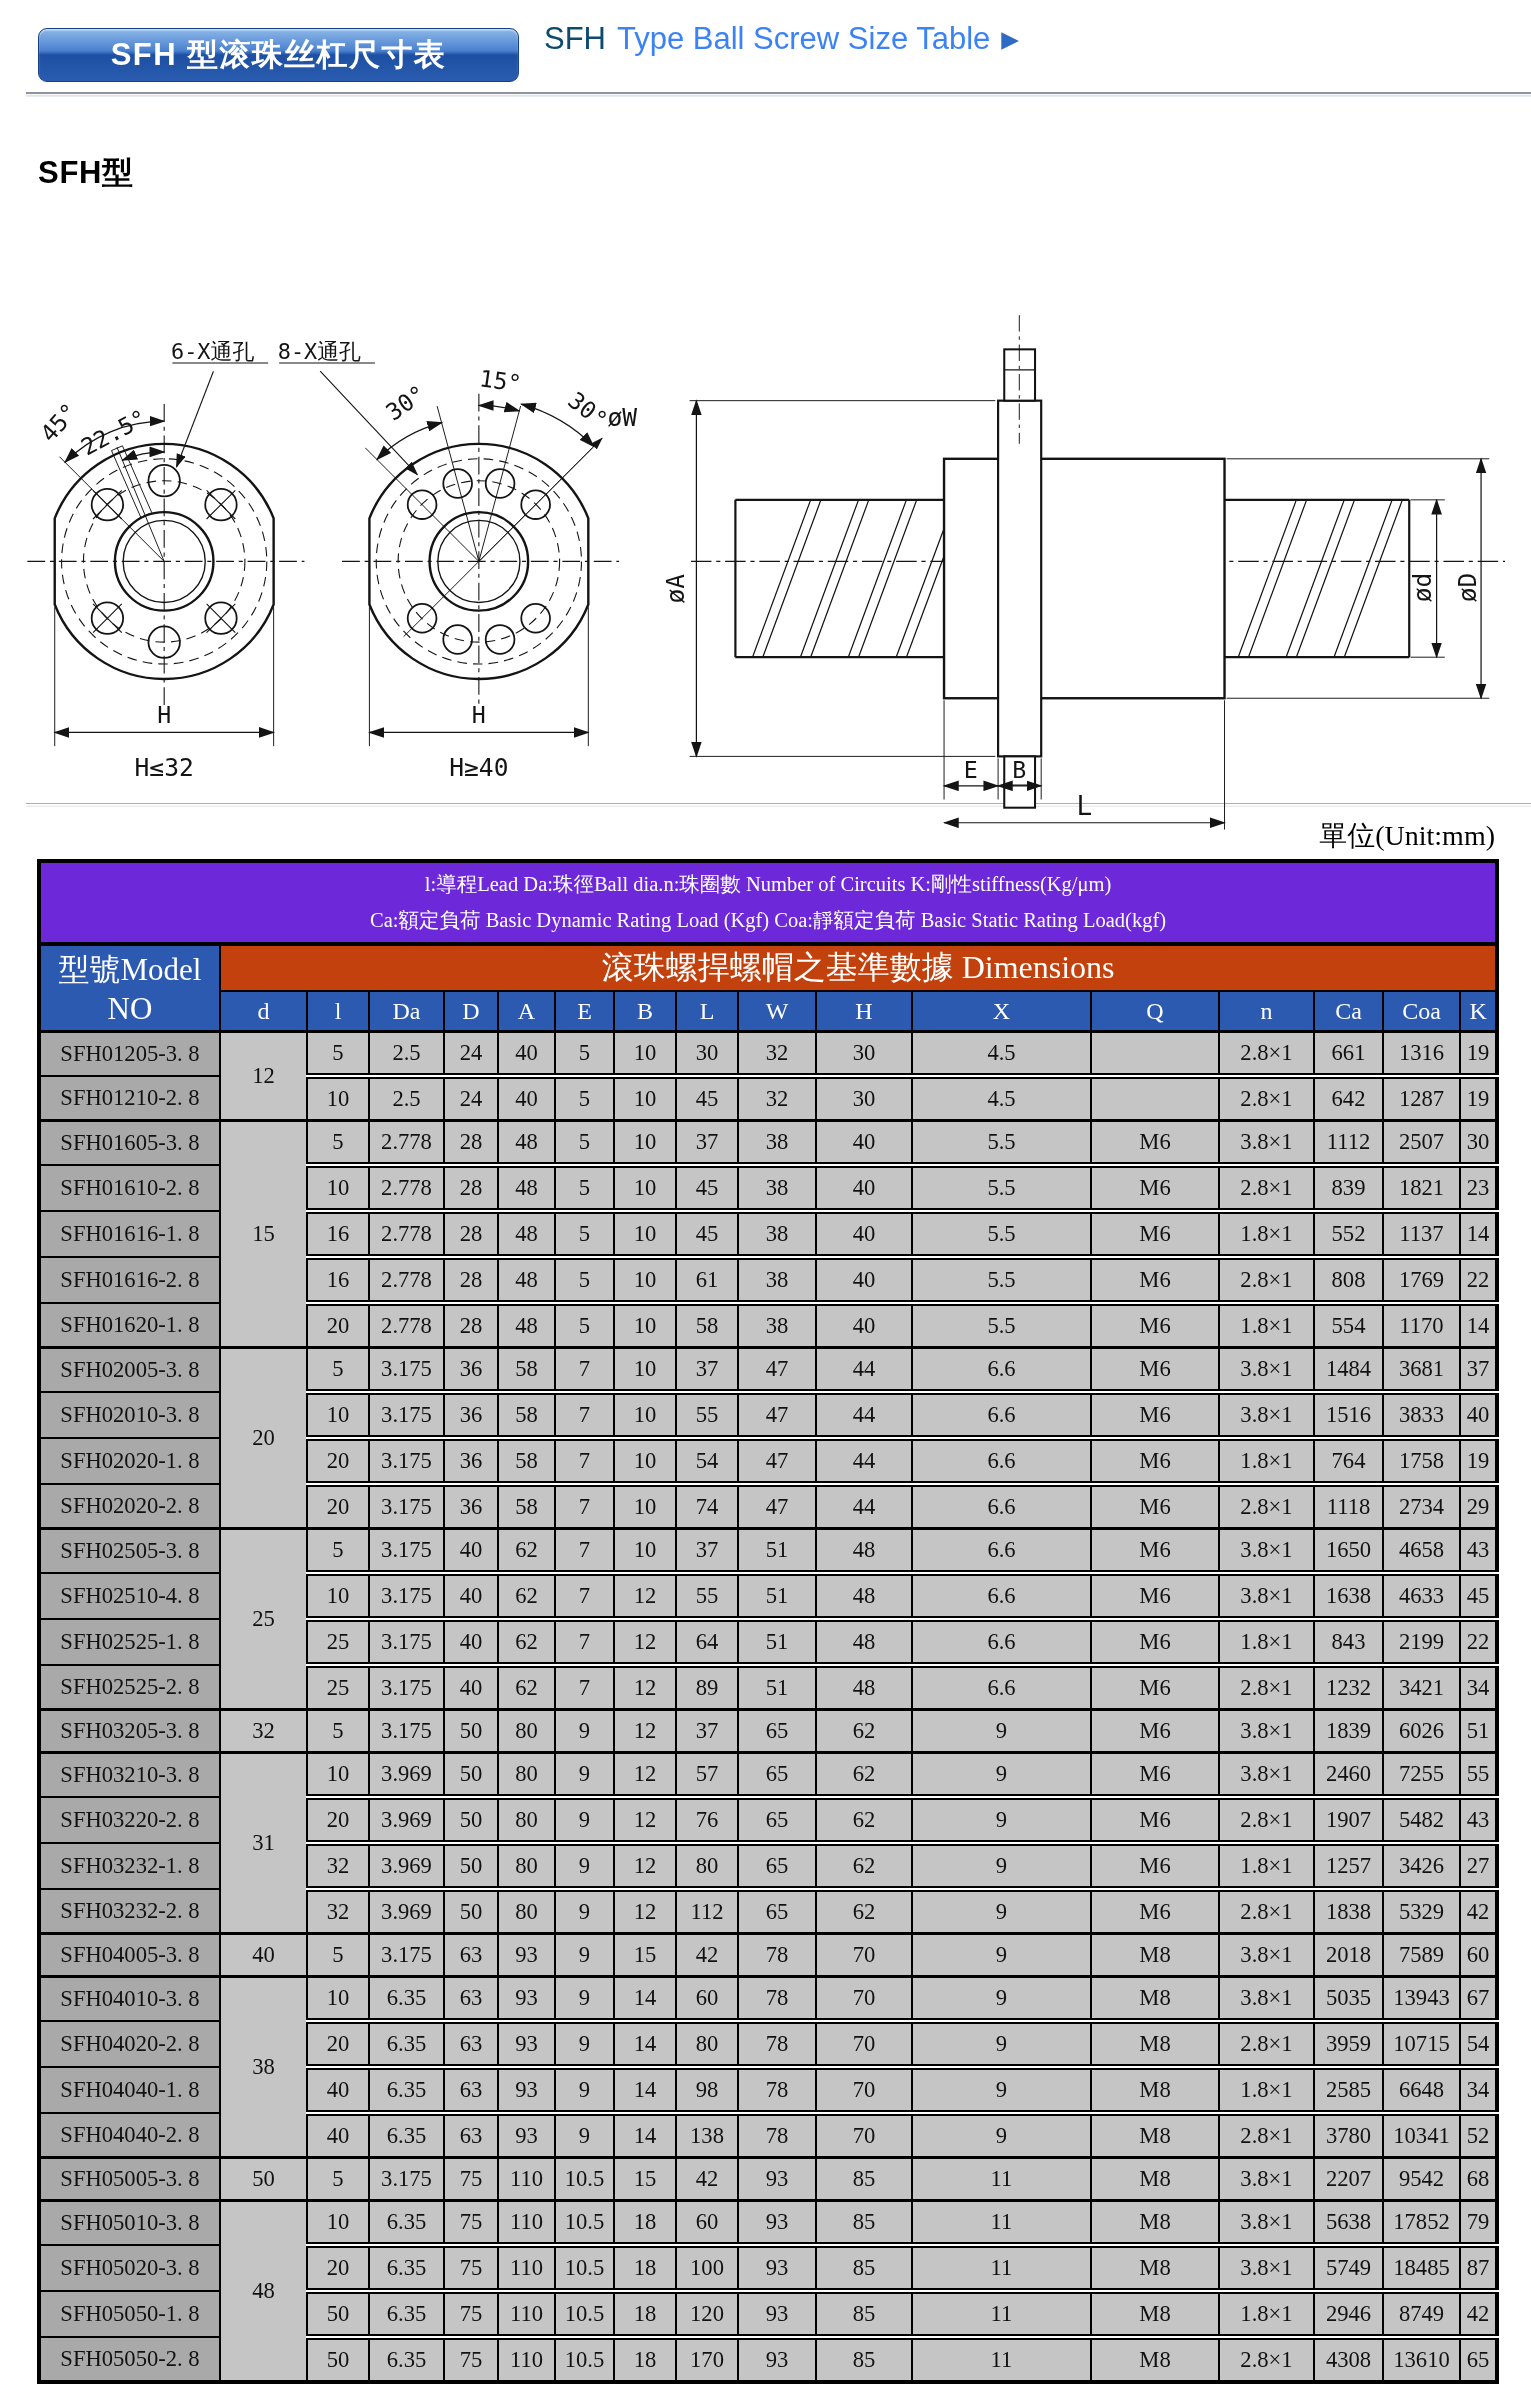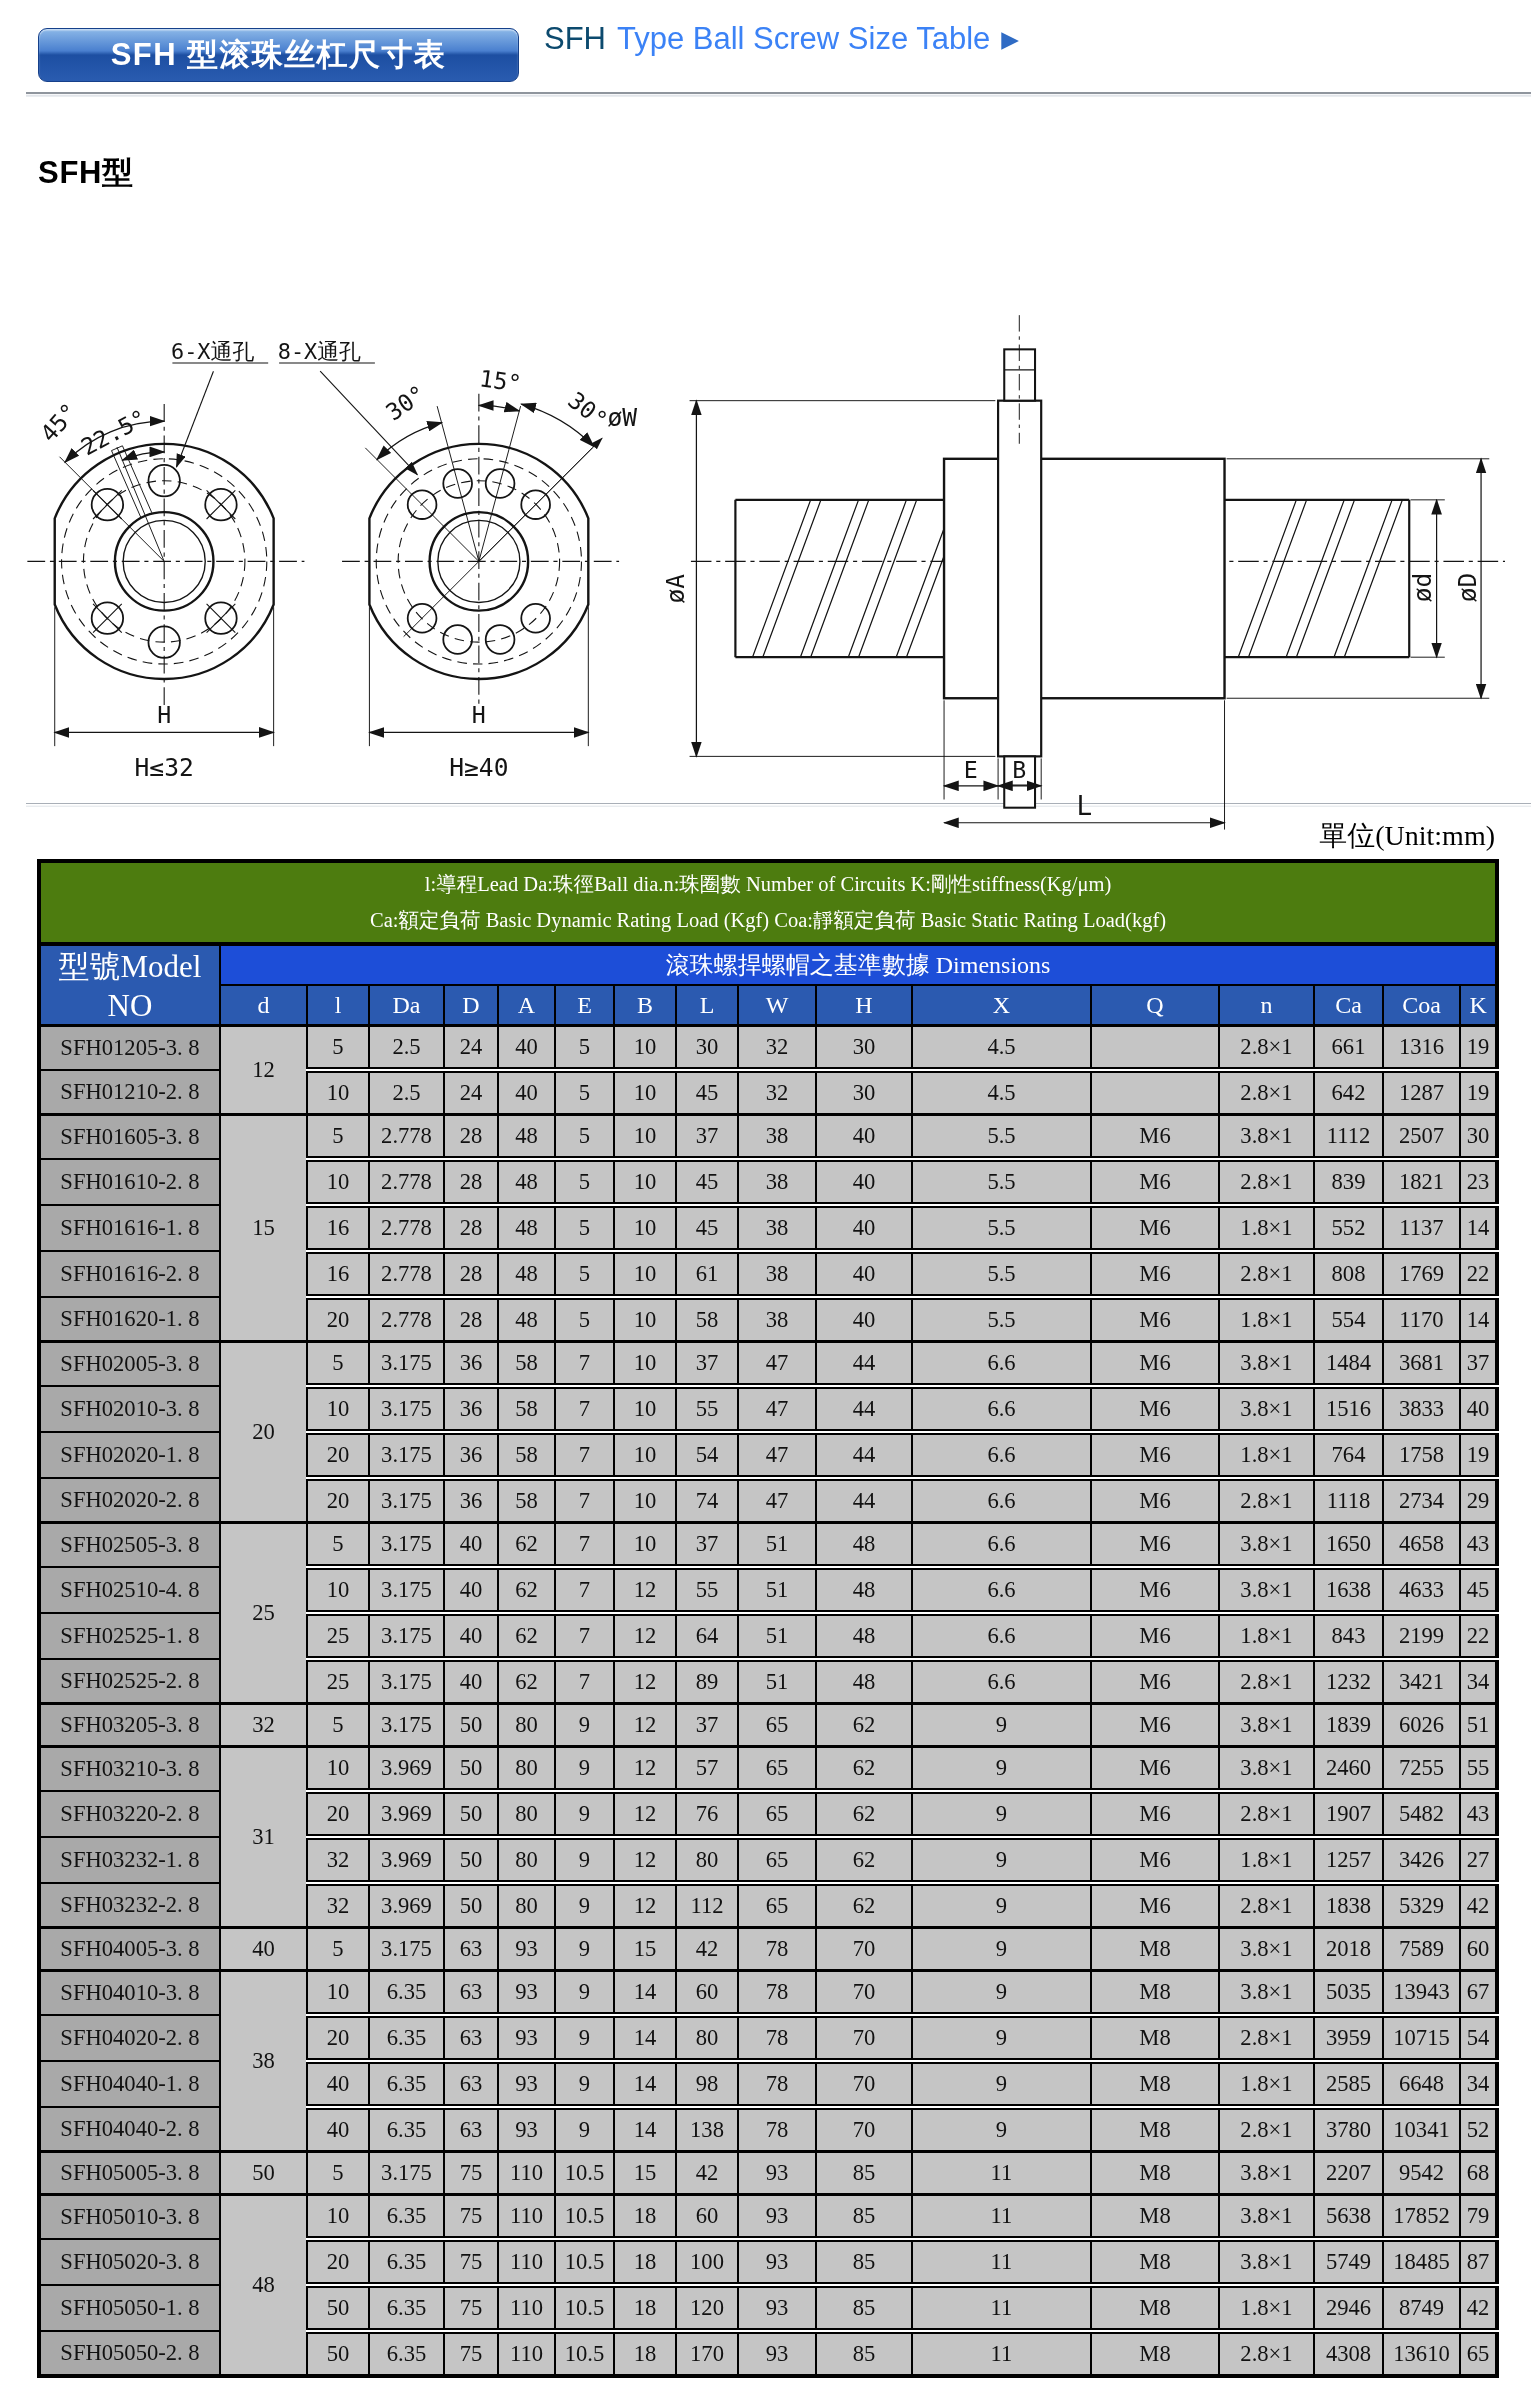--- a/index.html
+++ b/index.html
@@ -18,23 +18,23 @@
   .rule2{position:absolute;left:26px;right:0;top:803px;height:1.4px;background:#a9afb7;box-shadow:0 2.7px 0 #e0e4e9;}
   .unit{position:absolute;right:36px;top:817px;font-size:28px;font-family:"Liberation Serif",serif;color:#000;}
   
   .drawing{position:absolute;left:0;top:267px;width:1531px;height:582px;}
   svg text{font-family:"DejaVu Sans Mono",monospace;fill:#141414;}
   
   .size-table{position:absolute;left:37px;top:859px;width:1458px;border-collapse:collapse;table-layout:fixed;
               font-family:"Liberation Serif",serif;}
   .size-table td,.size-table th{padding:0;text-align:center;vertical-align:middle;font-weight:normal;overflow:hidden;}
   .size-table{border:4.8px solid #000;}
-  .legend-cell{background:#4d7c0f;color:#fff;height:79px;font-size:20.5px;line-height:1.75;border-bottom:4.1px solid #000;}
+  .legend-cell{background:#6d28d9;color:#fff;height:79px;font-size:20.5px;line-height:1.75;border-bottom:4.1px solid #000;}
   .model-head{background:#2b5ab0;color:#fff;font-size:31px;border-right:2.1px solid #000;border-bottom:3.4px solid #000;}
-  .dim-head{background:#1d4ed8;color:#fff;font-size:24px;height:38px;border-bottom:2.1px solid #000;}
+  .dim-head{background:#c2410c;color:#fff;font-size:32px;height:38px;border-bottom:2.1px solid #000;}
   .col-head{background:#2b5ab0;color:#fff;font-size:24px;height:38px;border-left:2.1px solid #000;border-bottom:3.4px solid #000;}
   td.model{background:#a9a9a9;font-size:22.6px;height:40px;border-bottom:2.7px solid #000;border-right:2.1px solid #000;}
   td.dcell{background:#c5c5c5;font-size:22.6px;border-right:2.1px solid #000;border-bottom:3.4px solid #000;}
   td.val{background:#c5c5c5;font-size:22.6px;height:40px;border-left:2.1px solid #000;border-bottom:6.2px double #000;}
   td.gend{border-bottom:3.4px solid #000;}
 </style>
 </head>
 <body>
 
 <div class="badge">

